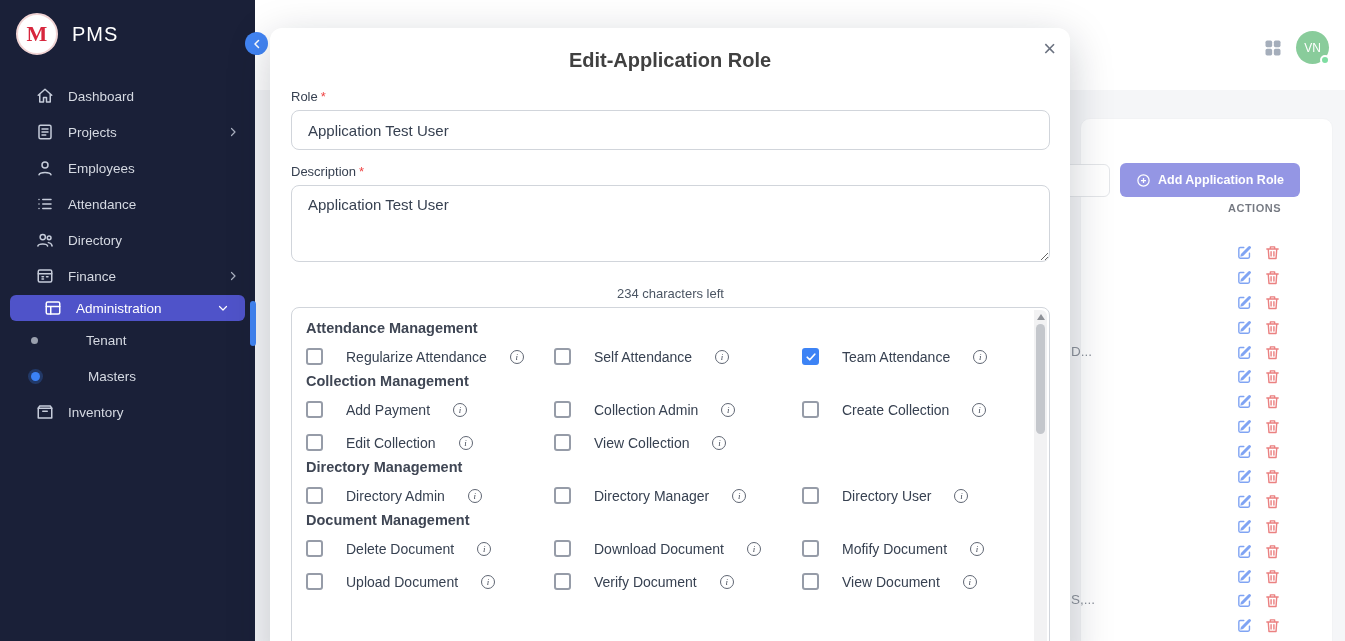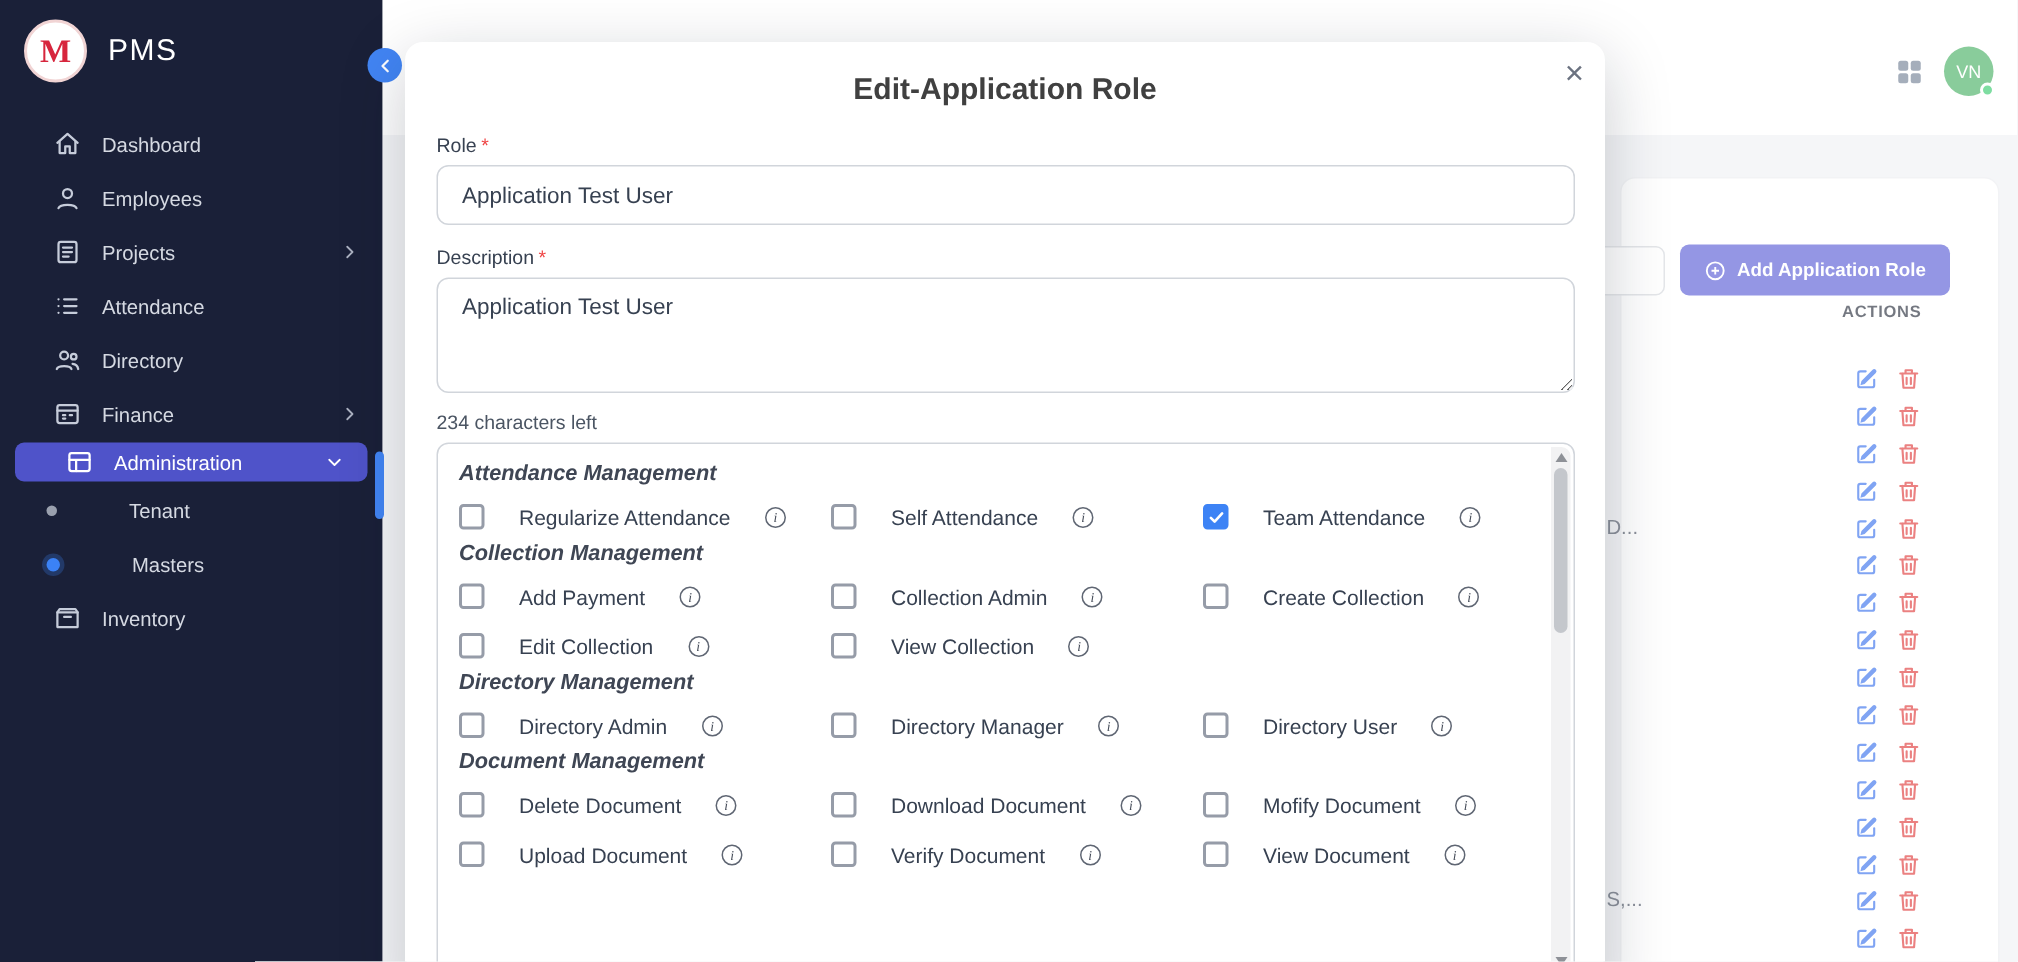--- a/index.html
+++ b/index.html
@@ -49,24 +49,24 @@
   .overlay { position:absolute; left:255px; right:0; top:0; bottom:0; background:rgba(255,255,255,0.42); z-index:50; }
   .modal { position:absolute; left:270px; top:28px; width:800px; height:640px; background:#fff; border-radius:12px; box-shadow:0 12px 44px rgba(15,23,42,0.22); z-index:100; }
   .modal-title { margin:21px 0 17px; text-align:center; font-size:20px; font-weight:700; color:#404040; }
   .close-btn { position:absolute; top:10px; right:14px; font-size:22px; color:#6b7280; background:none; border:none; cursor:pointer; line-height:1; font-family:"Liberation Sans", sans-serif; }
   .form { padding:0 20px 0 21px; }
   .field-label { font-size:13px; color:#374151; margin-bottom:6px; }
   .req { color:#ef4444; margin-left:3px; }
   .text-input { width:100%; height:40px; border:1px solid #d1d5db; border-radius:8px; padding:0 16px; font-size:15px; color:#374151; font-family:"Liberation Sans", sans-serif; outline:none; }
   .desc-label { margin-top:14px; }
   .text-area { width:100%; height:77px; border:1px solid #d1d5db; border-radius:8px; padding:10px 16px; font-size:15px; color:#374151; font-family:"Liberation Sans", sans-serif; resize:vertical; outline:none; }
-  .chars-left { font-size:13px; color:#4b5563; text-align:left; margin:7px 0 6px; }
+  .chars-left { font-size:13px; color:#4b5563; text-align:center; margin:20px 0 6px; }
 
   .perm-panel { border:1px solid #d1d5db; border-radius:8px; height:356px; position:relative; padding:8px 34px 8px 14px; overflow:hidden; }
-  .perm-group-title { margin:0 0 12px; font-size:14.5px; font-weight:700; color:#3f4654;font-style:italic; }
+  .perm-group-title { margin:0 0 12px; font-size:14.5px; font-weight:700; color:#3f4654; }
   .perm-group-title:first-child { margin-top:4px; }
   .perm-grid { display:grid; grid-template-columns:248px 248px 1fr; row-gap:16px; margin:2px 0 8px; }
   .perm-item { display:flex; align-items:center; gap:23px; cursor:pointer; }
   .cb { width:17px; height:17px; border:2px solid #969ca8; border-radius:3px; background:#fff; flex:none; display:flex; align-items:center; justify-content:center; }
   .cb.checked { background:#3d83f5; border-color:#3d83f5; }
   .cb svg { width:12px; height:12px; }
   .perm-label { font-size:14px; color:#374151; }
   .info { width:14px; height:14px; border:1px solid #5f6673; border-radius:50%; font-size:9px; display:inline-flex; align-items:center; justify-content:center; color:#434a57; font-family:"Liberation Serif", serif; font-style:italic; flex:none; }
 
   .scroll-track { position:absolute; top:2px; bottom:2px; right:2px; width:13px; background:#f2f2f3; border-radius:0 6px 6px 0; }
@@ -91,39 +91,39 @@
           <svg viewBox="0 0 24 24" fill="none" stroke="currentColor" stroke-width="2" stroke-linecap="round" stroke-linejoin="round">
             <path d="M3 11l9-8 9 8"></path>
             <path d="M5 10v10h5v-6h4v6h5V10"></path>
           </svg>
         </span>
         <span class="nav-label">Dashboard</span>
       </div>
       <div class="nav-item">
         <span class="nav-icon">
           <svg viewBox="0 0 24 24" fill="none" stroke="currentColor" stroke-width="2" stroke-linecap="round">
-            <circle cx="12" cy="8" r="4"></circle>
-            <path d="M4 21c1.5-4 14.5-4 16 0"></path>
-          </svg>
-        </span>
-        <span class="nav-label">Employees</span>
-      </div>
-      <div class="nav-item">
-        <span class="nav-icon">
-          <svg viewBox="0 0 24 24" fill="none" stroke="currentColor" stroke-width="2" stroke-linecap="round">
             <rect x="4" y="3" width="16" height="18" rx="2"></rect>
             <path d="M8 8h8M8 12h8M8 16h5"></path>
           </svg>
         </span>
         <span class="nav-label">Projects</span>
         <span class="chev">
           <svg width="12" height="12" viewBox="0 0 24 24" fill="none" stroke="currentColor" stroke-width="2.4" stroke-linecap="round" stroke-linejoin="round">
             <path d="M9 5l7 7-7 7"></path>
           </svg>
         </span>
+      </div>
+      <div class="nav-item">
+        <span class="nav-icon">
+          <svg viewBox="0 0 24 24" fill="none" stroke="currentColor" stroke-width="2" stroke-linecap="round">
+            <circle cx="12" cy="8" r="4"></circle>
+            <path d="M4 21c1.5-4 14.5-4 16 0"></path>
+          </svg>
+        </span>
+        <span class="nav-label">Employees</span>
       </div>
       <div class="nav-item">
         <span class="nav-icon">
           <svg viewBox="0 0 24 24" fill="none" stroke="currentColor" stroke-width="2" stroke-linecap="round">
             <path d="M4 6h.01M4 12h.01M4 18h.01M9 6h11M9 12h11M9 18h11"></path>
           </svg>
         </span>
         <span class="nav-label">Attendance</span>
       </div>
       <div class="nav-item">

